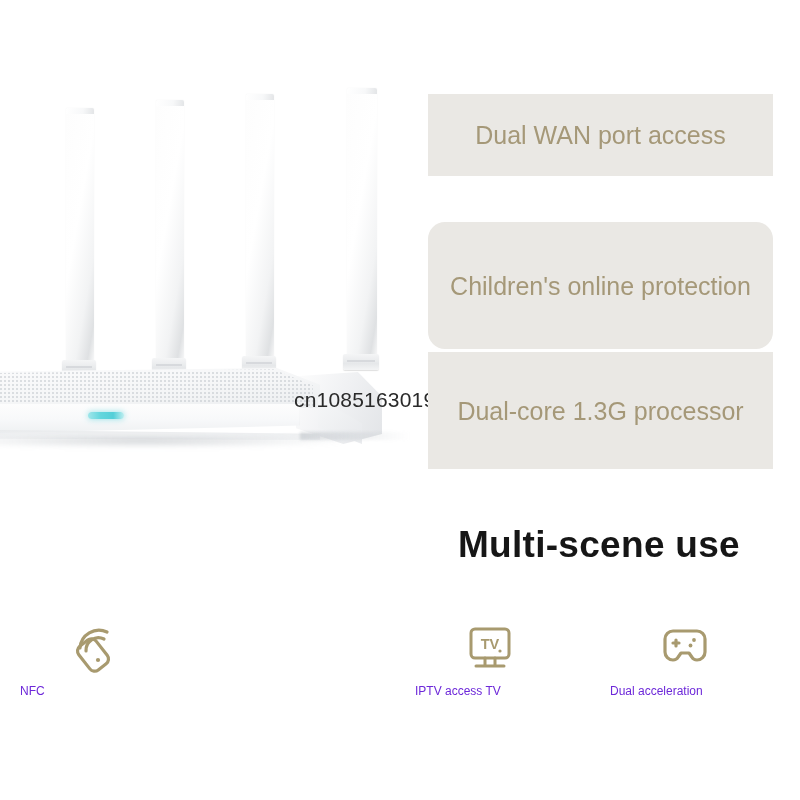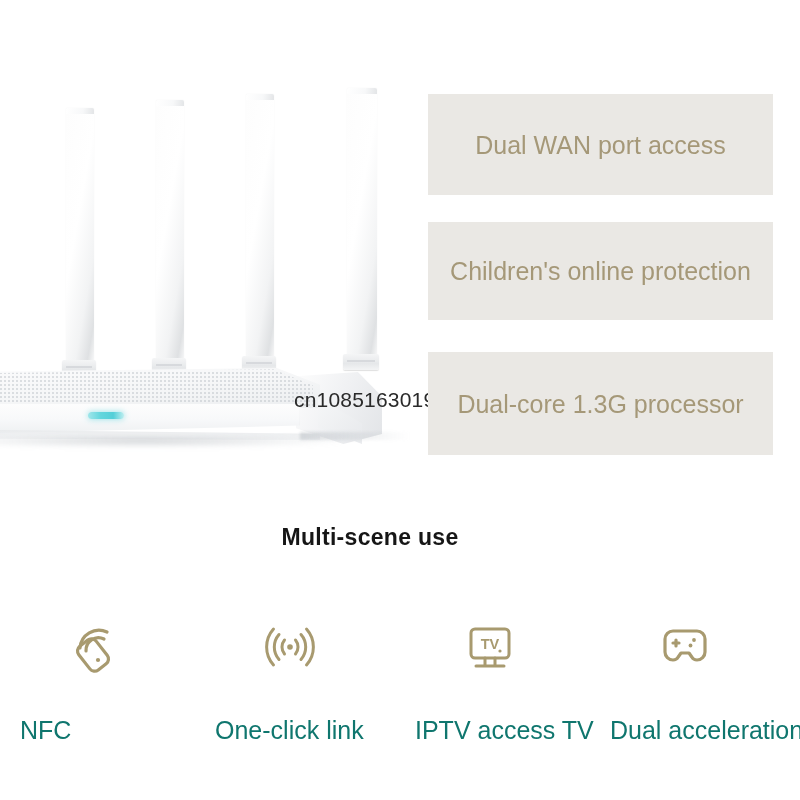--- a/index.html
+++ b/index.html
@@ -85,35 +85,35 @@
   .panel{
     position:absolute;left:428px;width:345px;
     background:#eae8e4;
     display:flex;align-items:center;justify-content:center;
     text-align:center;
     color:#a59878;
     font-size:25px;line-height:1.28;
     padding:0 10px;
     box-sizing:border-box;
   }
-  #panel0{top:94px;height:101px;align-items:center;}
-  #panel1{top:222px;height:98px;}
-  #panel2{top:352px;height:103px;}
+  #panel0{top:94px;height:82px;align-items:center;}
+  #panel1{top:222px;height:127px;border-radius:17px;}
+  #panel2{top:352px;height:117px;}
 
   
   .heading{
-    position:absolute;left:0;top:524px;width:740px;text-align:center;
-    font-size:23px;font-weight:bold;color:#161616;letter-spacing:.3px;
+    position:absolute;left:0;top:524px;width:740px;text-align:right;
+    font-size:37px;font-weight:bold;color:#161616;letter-spacing:.3px;
   }
 
   
   .feature{position:absolute;top:614px;width:150px;text-align:left;}
   .feature .ico{height:66px;display:flex;align-items:center;justify-content:center;}
   .feature .lbl{
-    margin-top:36px;font-size:25px;color:#0f766e;white-space:nowrap;
+    margin-top:4px;font-size:12px;color:#6d28d9;white-space:nowrap;
   }
   #feat0{left:20px;}
   #feat1{left:215px;}
   #feat2{left:415px;}
   #feat3{left:610px;}
 </style>
 </head>
 <body>
 
 <div class="stage">
@@ -172,34 +172,20 @@
       <svg width="58" height="58" viewBox="0 0 58 58" fill="none" stroke="#a89a6f" stroke-width="3.2" stroke-linecap="round" stroke-linejoin="round">
         <path d="M14 30 A19 19 0 0 1 41 14"></path>
         <path d="M20 33 A12.5 12.5 0 0 1 38 21"></path>
         <rect x="16" y="22" width="22" height="30" rx="6" transform="rotate(-38 27 37)"></rect>
         <circle cx="32" cy="42" r="2.1" fill="#a89a6f" stroke="none"></circle>
       </svg>
     </div>
     <div class="lbl">NFC</div>
   </div>
 
-  <div class="feature" id="feat1">
-    <div class="ico">
-      <svg width="58" height="58" viewBox="0 0 58 58" fill="none" stroke="#a89a6f" stroke-width="3" stroke-linecap="round">
-        <circle cx="29" cy="29" r="2.8" fill="#a89a6f" stroke="none"></circle>
-        <path d="M23.5 22 A11 11 0 0 0 23.5 36"></path>
-        <path d="M34.5 22 A11 11 0 0 1 34.5 36"></path>
-        <path d="M18 16.5 A19 19 0 0 0 18 41.5"></path>
-        <path d="M40 16.5 A19 19 0 0 1 40 41.5"></path>
-        <path d="M12.5 11 A27 27 0 0 0 12.5 47"></path>
-        <path d="M45.5 11 A27 27 0 0 1 45.5 47"></path>
-      </svg>
-    </div>
-    <div class="lbl">One-click link</div>
-  </div>
 
   <div class="feature" id="feat2">
     <div class="ico">
       <svg width="58" height="58" viewBox="0 0 58 58" fill="none" stroke="#a89a6f" stroke-width="3" stroke-linecap="round" stroke-linejoin="round">
         <rect x="10" y="11" width="38" height="29" rx="4"></rect>
         <path d="M24 40 L24 47 M34 40 L34 47"></path>
         <path d="M15 48 L43 48"></path>
         <text x="29" y="31" text-anchor="middle" font-family="'Liberation Sans', sans-serif" font-size="14.5" font-weight="bold" fill="#a89a6f" stroke="none">TV</text>
         <circle cx="39" cy="33" r="1.6" fill="#a89a6f" stroke="none"></circle>
       </svg>

